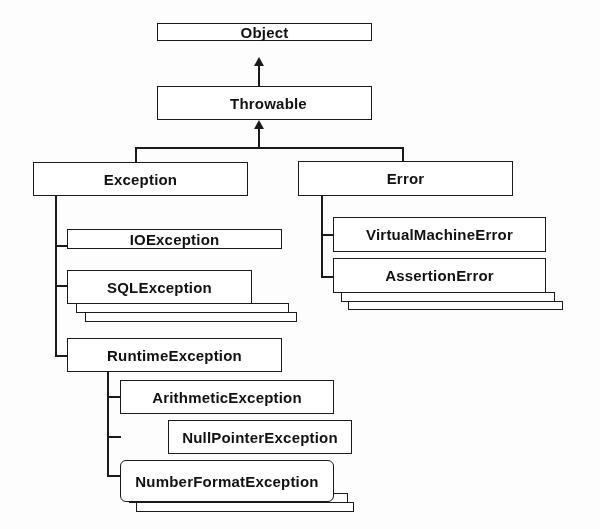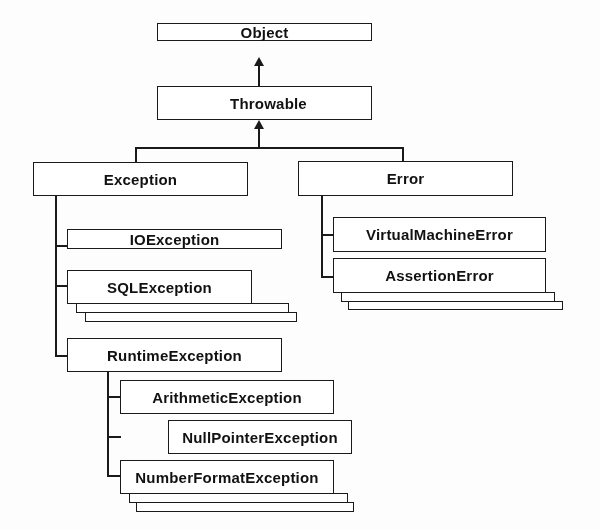--- a/index.html
+++ b/index.html
@@ -50,21 +50,21 @@
   
   #n-object            { left:157px; top:23px;  width:215px; height:18px; }
   #n-throwable         { left:157px; top:86px;  width:215px; height:34px;padding-left:8px; }
   #n-exception         { left:33px;  top:162px; width:215px; height:34px; }
   #n-error             { left:298px; top:161px; width:215px; height:35px; }
   #n-ioexception       { left:67px;  top:229px; width:215px; height:20px; }
   #n-sqlexception      { left:67px;  top:270px; width:185px; height:34px; }
   #n-runtimeexception  { left:67px;  top:338px; width:215px; height:34px; }
   #n-arithmetic        { left:120px; top:380px; width:214px; height:34px; }
   #n-nullpointer       { left:120px; top:420px; width:184px; height:34px;margin-left:48px; }
-  #n-numberformat      { left:120px; top:460px; width:214px; height:34px; }
+  #n-numberformat      { left:120px; top:460px; width:214px; height:42px;border-radius:6px; }
   #n-virtualmachine    { left:333px; top:217px; width:213px; height:35px; }
   #n-assertionerror    { left:333px; top:258px; width:213px; height:35px; }
 
   
   #s-sql-1 { left:76px;  top:303px; width:213px; height:10px; }
   #s-sql-2 { left:85px;  top:312px; width:212px; height:10px; }
   #s-nf-1  { left:129px; top:493px; width:219px; height:10px; }
   #s-nf-2  { left:136px; top:502px; width:218px; height:10px; }
   #s-ae-1  { left:341px; top:292px; width:214px; height:10px; }
   #s-ae-2  { left:348px; top:301px; width:215px; height:9px;  }

